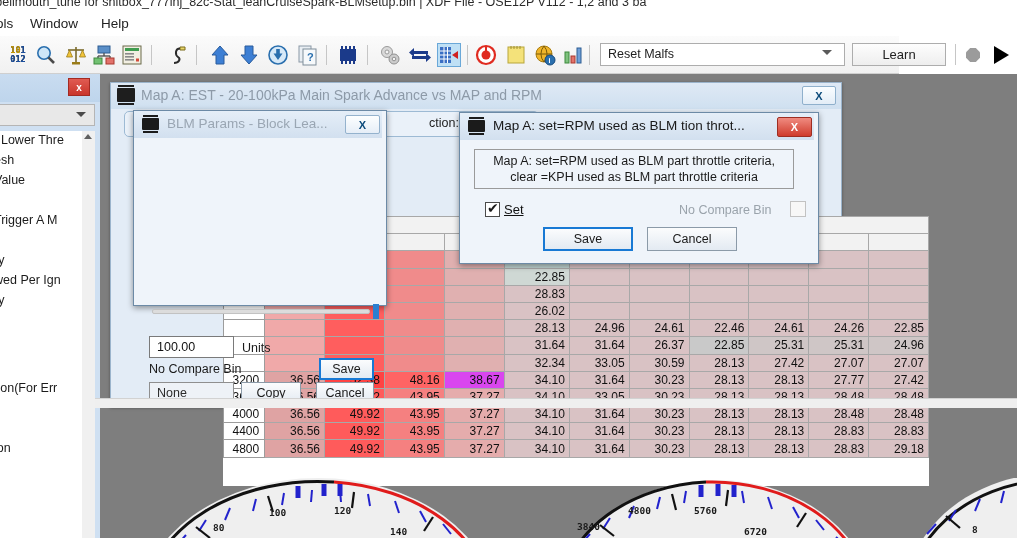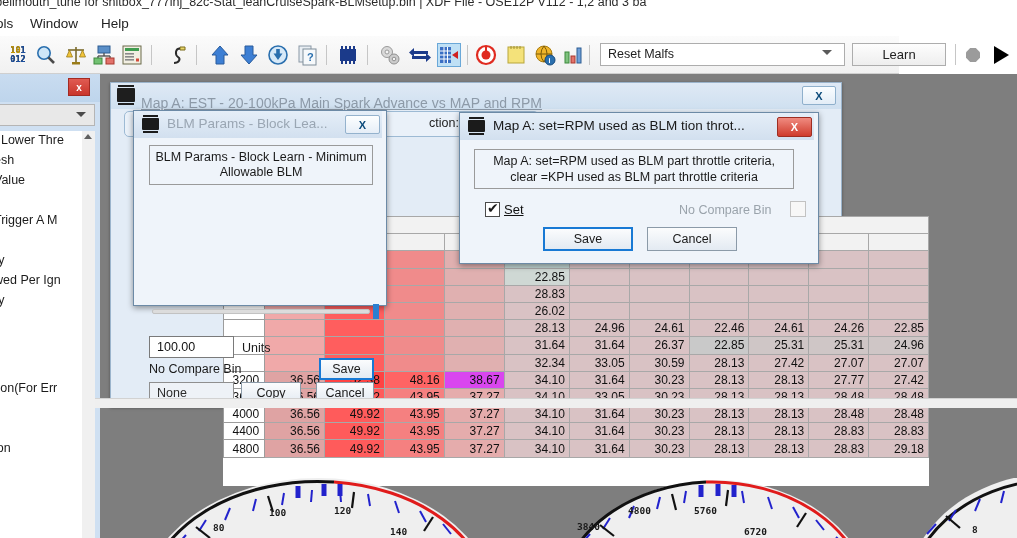--- a/index.html
+++ b/index.html
@@ -145,23 +145,22 @@
     position: absolute; left: 6px; top: 5px; width: 18px; height: 14px;
     background: #1e1e1e; border-radius: 1px;
   }
   .mw-chip::before, .mw-chip::after {
     content: ""; position: absolute; left: 1px; width: 16px; height: 2px;
     background: #1e1e1e;
   }
   .mw-chip::before { top: -3px; box-shadow: 0 0 0 0 #000; }
   .mw-chip::after { bottom: -3px; }
   .mw-title-text {
-    position: absolute; left: 30px; top: 12px; font-size: 14px; color: #8d9aa8;
+    position: absolute; left: 30px; top: 4px; font-size: 14px; color: #8d9aa8;
     white-space: nowrap;
-    text-decoration: underline;
   }
   .mw-close {
     position: absolute; right: 5px; top: 3px; width: 34px; height: 19px;
     background: linear-gradient(#fafdff,#e3edf7); border: 1px solid #8fb0cc;
     border-radius: 2px; display: flex; align-items: center; justify-content: center;
     font-size: 11px; color: #0b4a7a; font-weight: bold;
   }
 
   
   .mw-tbrow {
@@ -774,21 +773,20 @@
         </table>
     </div>
   </div>
 
   <div class="dlg dlg-blm">
     <div class="dlg-title">
       <div class="dlg-chip"></div>
       <div class="dlg-title-text">BLM Params - Block Lea...</div>
     </div>
     <div class="dlg-close-gray">X</div>
-    <div class="desc-box blm-desc">BLM Params - Block Learn -  Minimum Allowable BLM</div>
     <div class="slider-track"></div>
     <div class="slider-thumb"></div>
     <div class="blm-valbox">100.00</div>
     <div class="blm-units">Units</div>
     <div class="blm-ncb">No Compare Bin</div>
     <div class="blm-none">None</div>
     <div class="btn blm-copy">Copy</div>
     <div class="btn btn-default blm-save">Save</div>
     <div class="btn blm-cancel">Cancel</div>
   </div>

